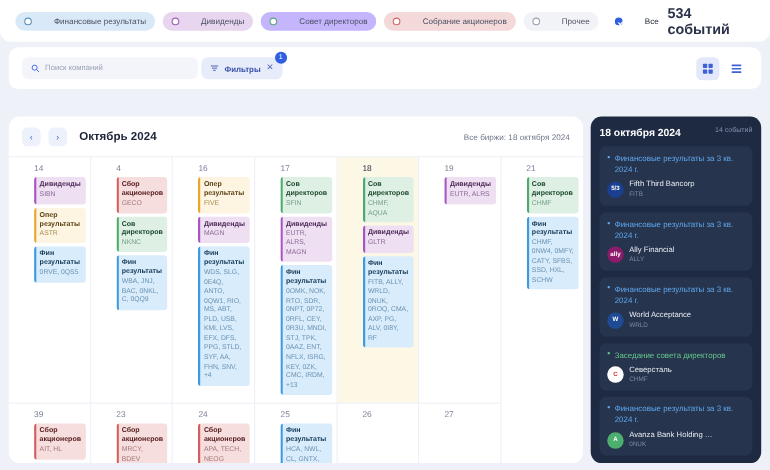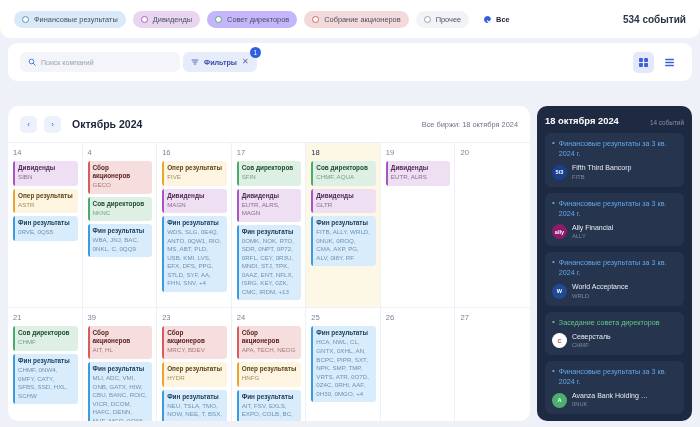--- a/index.html
+++ b/index.html
@@ -12,39 +12,39 @@
   body { position: relative; }
 
   
   .topbar {
     position: absolute; left: 0; top: 0; width: 700px; height: 38px;
     background: #ffffff; border-radius: 0 0 10px 10px;
     display: flex; align-items: center; padding: 0 14px;
   }
   .chips { display: flex; align-items: center; gap: 7px; flex: 1; }
   .chip {
-    display: flex; align-items: center; gap: 5px;
+    display: flex; align-items: center; gap: 20px;
     height: 17px; padding: 0 8px; border-radius: 9px;
     font-size: 7.4px; color: #4a4f63; white-space: nowrap;
     cursor: pointer;
   }
   .chip .dot {
     width: 7px; height: 7px; border-radius: 50%;
     border: 1px solid currentColor; background: #fff; flex: 0 0 auto;
   }
-  .chip.all { background: transparent; font-weight: bold; color: #1c2133; }
+  .chip.all { background: transparent; font-weight: normal; color: #1c2133; }
   .chip.all .dot {
     background: #2f5fe0; border-color: #2f5fe0; position: relative;
   }
   .chip.all .dot::after {
     content: ""; position: absolute; left: 1.6px; top: 2.2px;
     width: 3px; height: 1.6px; border-left: 1px solid #fff;
     border-bottom: 1px solid #fff; transform: rotate(-45deg);
   }
-  .events-count { font-size: 10px; color: #2c3348; font-weight: bold; }
+  .events-count { font-size: 13px; color: #2c3348; font-weight: bold; }
 
   
   .searchbar {
     position: absolute; left: 8px; top: 43px; width: 684px; height: 38px;
     background: #ffffff; border-radius: 9px;
     display: flex; align-items: center; padding: 0 12px; gap: 3px;
   }
   .search-input-wrap {
     width: 160px; height: 20px; background: #f3f5fb; border-radius: 6px;
     display: flex; align-items: center; gap: 5px; padding: 0 8px;
@@ -83,21 +83,21 @@
     width: 17px; height: 17px; border-radius: 5px; background: #edf1fc;
     display: flex; align-items: center; justify-content: center;
     color: #3d62d6; font-size: 8px; cursor: pointer;
   }
   .cal-title { font-size: 10.5px; font-weight: bold; color: #1d2438; margin-left: 4px; }
   .cal-exch { margin-left: auto; font-size: 7.4px; color: #6e7489; }
 
   .grid { display: grid; grid-template-columns: repeat(7, 1fr); }
   .dcell {
     border-top: 1px solid #eef0f6; border-right: 1px solid #eef0f6;
-    padding: 5px 4px 4px 5px; min-height: 139px; position: relative;
+    padding: 5px 4px 4px 23px; min-height: 139px; position: relative;
   }
   .dcell:nth-child(7n) { border-right: none; }
   .dcell.today { background: #fdf8e6; }
   .dnum { font-size: 7.6px; color: #7b8199; margin-bottom: 4px; }
   .dcell.today .dnum { color: #2b3147; font-weight: normal; }
 
   .ev {
     border-radius: 3px; padding: 3px 4px 4px 5px; margin-bottom: 3px;
     position: relative; overflow: hidden; cursor: pointer;
   }
@@ -125,21 +125,21 @@
 
   .ev.sovet { background: #deefe4; }
   .ev.sovet::before { background: #4aab6c; }
   .ev.sovet .t { color: #1d4a2e; } .ev.sovet .s { color: #76a187; }
 
   
   .panel {
     position: absolute; left: 537px; top: 106px; width: 155px; height: 315px;
     background: #1e2a41; border-radius: 10px; padding: 9px 8px; overflow: hidden;
   }
-  .panel-head { display: flex; align-items: flex-end; margin-bottom: 7px; }
+  .panel-head { display: flex; align-items: flex-start; margin-bottom: 7px; }
   .panel-date { font-size: 9.4px; font-weight: bold; color: #ffffff; }
   .panel-count { margin-left: auto; font-size: 6.4px; color: #8591ab; }
   .pcard {
     background: #27344d; border-radius: 6px; padding: 6px 7px; margin-bottom: 6px;
     cursor: pointer;
   }
   .pc-title {
     font-size: 7.2px; line-height: 1.4; display: flex; gap: 4px;
   }
   .pc-title .bullet { flex: 0 0 auto; font-size: 8px; line-height: 1.1; }
@@ -310,23 +310,20 @@
         </div>
       </div>
       <div class="dcell">
         <div class="dnum">19</div>
         <div class="ev div">
           <div class="t">Дивиденды</div>
           <div class="s">EUTR, ALRS</div>
         </div>
       </div>
       <div class="dcell">
-        <div class="dnum">20</div>
-      </div>
-      <div class="dcell">
         <div class="dnum">21</div>
         <div class="ev sovet">
           <div class="t">Сов директоров</div>
           <div class="s">CHMF</div>
         </div>
         <div class="ev fin">
           <div class="t">Фин результаты</div>
           <div class="s">CHMF, 0NW4, 0MFY, CATY, SFBS, SSD, HXL, SCHW</div>
         </div>
       </div>

